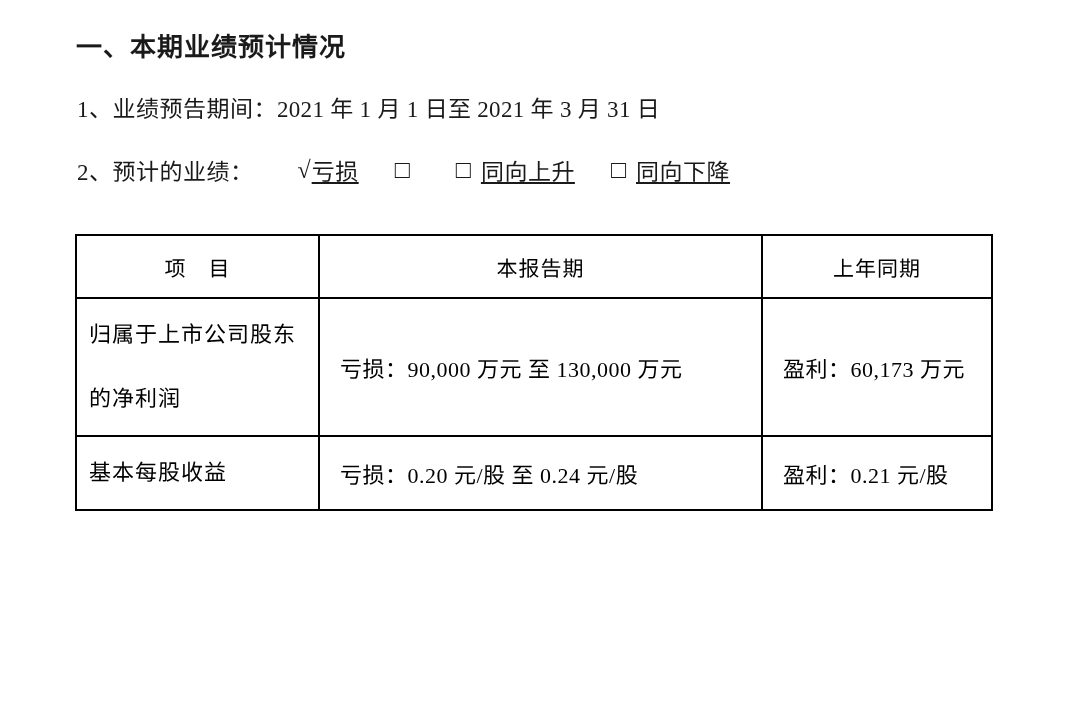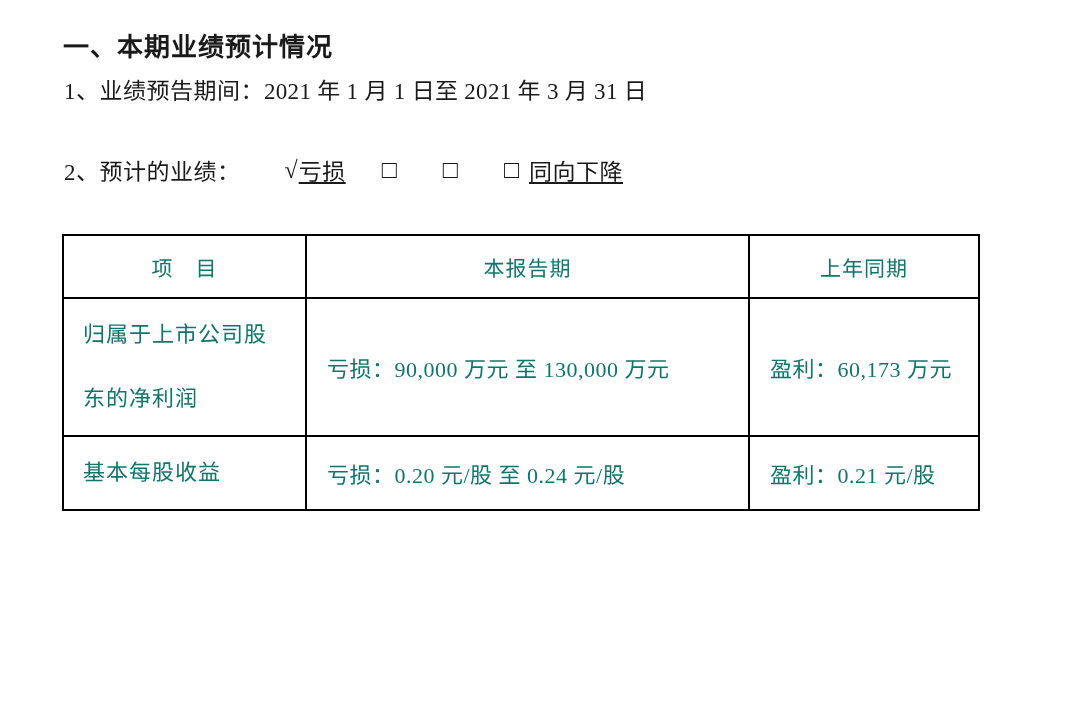--- a/index.html
+++ b/index.html
@@ -13,40 +13,41 @@
     height: 726px;
     position: relative;
     font-family: "Liberation Serif", "DejaVu Serif", serif;
     color: #1a1a1a;
     overflow: hidden;
   }
   .page {
     position: absolute;
     inset: 0;
     background: #ffffff;
+    margin-left: 13px;
   }
   .section-title {
     position: absolute;
     left: 63px;
     top: 26px;
     margin: 0;
     font-size: 26px;
     font-weight: bold;
     letter-spacing: 1px;
     white-space: nowrap;
   }
   .doc-line {
     position: absolute;
     left: 64px;
     font-size: 23px;
     white-space: nowrap;
     display: flex;
     align-items: center;
   }
-  .line-period { top: 72px; }
+  .line-period { top: 90px; }
   .line-forecast { top: 153px; }
   .line-label { letter-spacing: 0.5px; }
   .line-value { letter-spacing: 0.3px; }
   .options {
     display: flex;
     align-items: center;
     margin-left: 44px;
   }
   .opt {
     display: inline-flex;
@@ -70,42 +71,42 @@
   .opt .opt-label { letter-spacing: 0.5px; text-decoration: underline; }
 
   table.forecast-table {
     position: absolute;
     left: 62px;
     top: 234px;
     width: 916px;
     border-collapse: collapse;
     table-layout: fixed;
     font-size: 22px;
-    color: #0f766e;
+    color: #000000;
   }
   .forecast-table col.c1 { width: 243px; }
   .forecast-table col.c2 { width: 443px; }
   .forecast-table col.c3 { width: 230px; }
   .forecast-table th,
   .forecast-table td {
     border: 2px solid #000000;
     background: #ffffff;
     font-weight: normal;
   }
   .forecast-table th {
     height: 63px;
     text-align: center;
     vertical-align: middle;
     font-size: 21px;
     letter-spacing: 1px;
   }
   .forecast-table td.cell-item {
     text-align: left;
     vertical-align: middle;
-    padding: 4px 19px;
+    padding: 4px 12px;
     line-height: 64px;
     letter-spacing: 1px;
   }
   .forecast-table td.cell-current,
   .forecast-table td.cell-prior {
     text-align: left;
     vertical-align: middle;
     padding-left: 20px;
     padding-right: 8px;
     letter-spacing: 0.5px;
@@ -132,20 +133,21 @@
     <span class="options">
       <span class="opt checked">
         <span class="marker">√</span>
         <span class="opt-label">亏损</span>
       </span>
       <span class="opt">
         <span class="marker">□</span>
       </span>
       <span class="opt">
         <span class="marker">□</span>
+        <span class="opt-label">同向上升</span>
       </span>
       <span class="opt">
         <span class="marker">□</span>
         <span class="opt-label">同向下降</span>
       </span>
     </span>
   </div>
 
   <table class="forecast-table">
     <colgroup>

